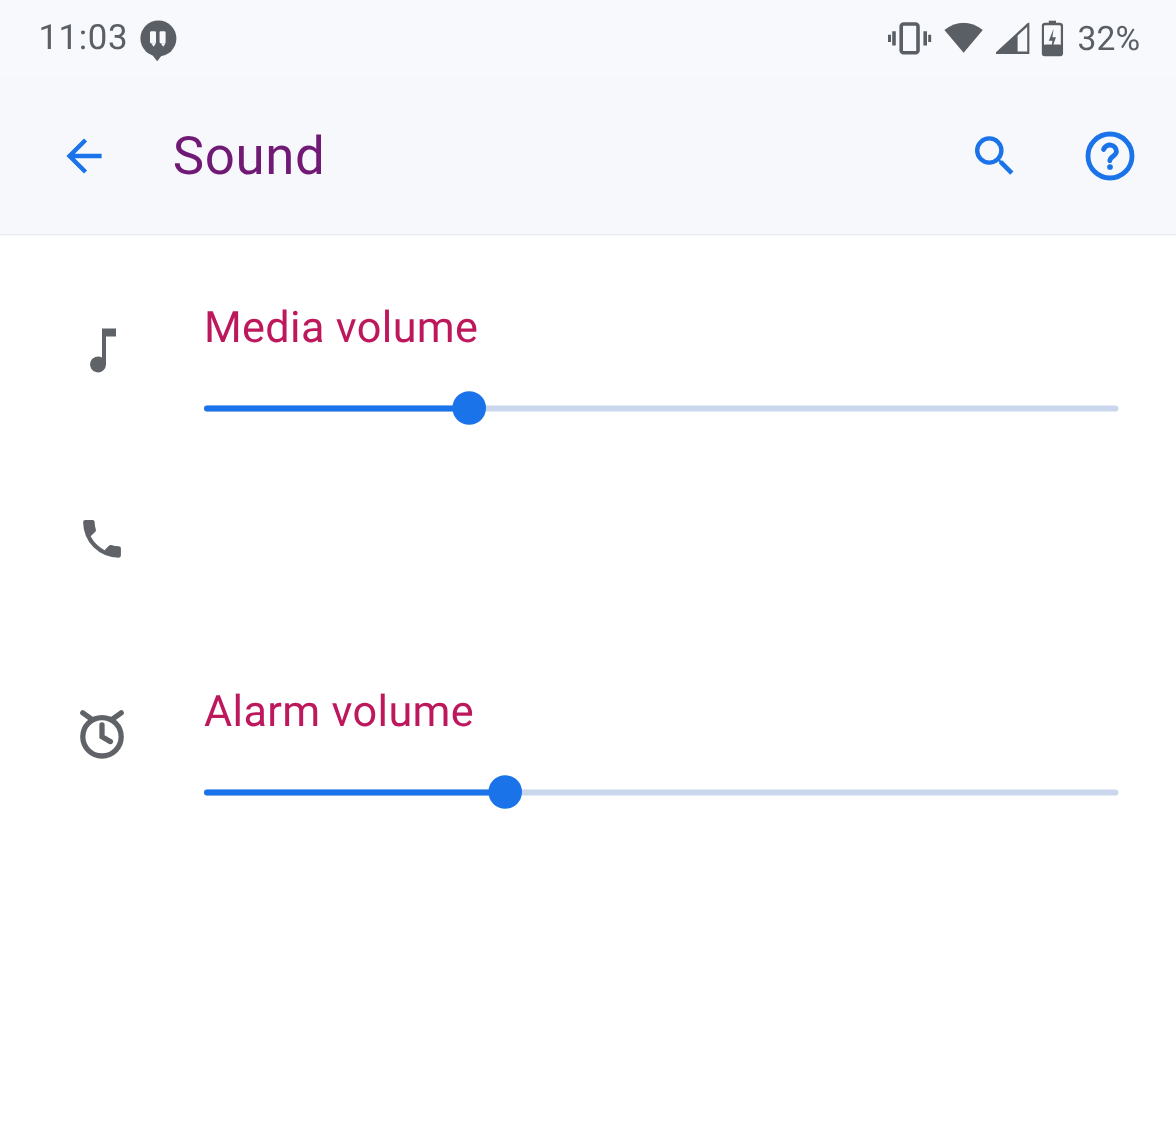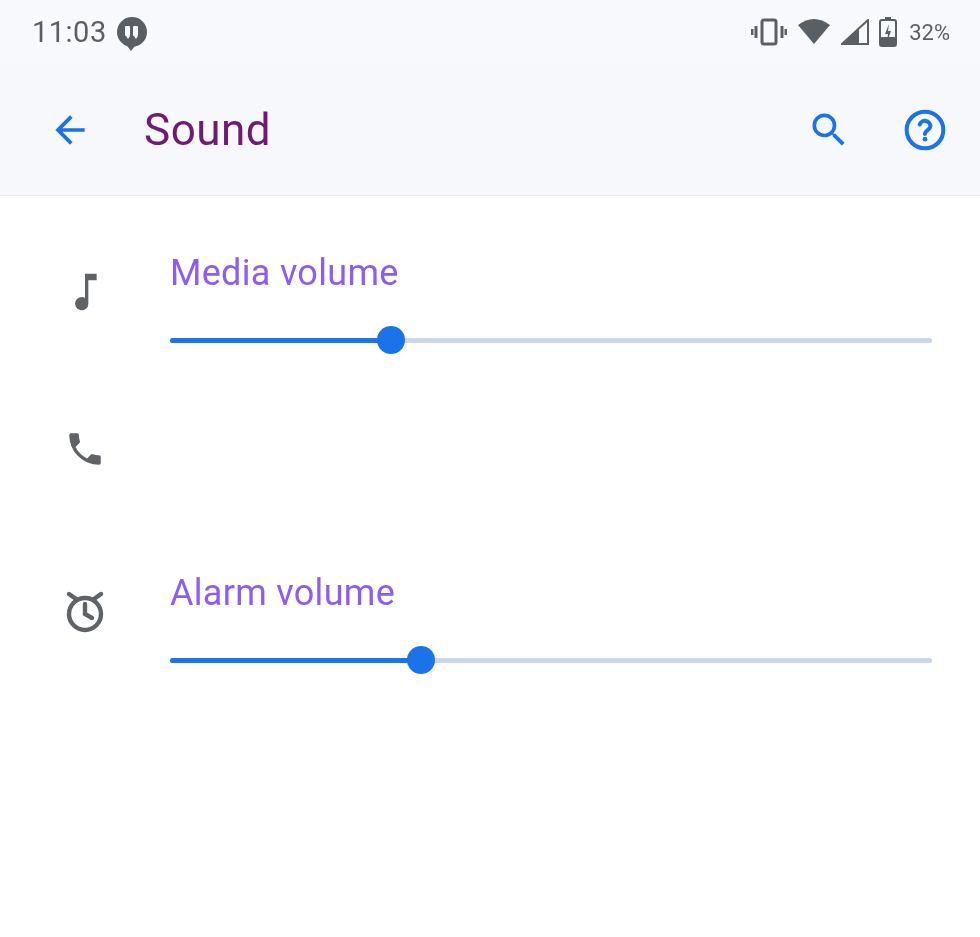--- a/index.html
+++ b/index.html
@@ -62,21 +62,21 @@
   .hangouts-icon .q1::after, .hangouts-icon .q2::after{
     content:"";position:absolute;bottom:-3px;left:1px;
     border-left:2px solid transparent;border-right:2px solid transparent;
     border-top:3px solid #f8f9fc;
   }
 
   .vibrate-icon svg { display:block; }
   .wifi-icon svg { display:block; }
   .cell-icon svg { display:block; }
   .battery-icon svg { display:block; }
-  .battery-pct { font-size: 22px; margin-left: 2px; }
+  .battery-pct { font-size: 28px; margin-left: 2px; }
 
   
   .app-bar {
     height: 132px;
     background: #f6f8fb;
     border-bottom: 1px solid #e8e9ec;
     display: flex;
     align-items: center;
     padding: 0 30px 0 38px;
   }
@@ -123,21 +123,21 @@
     justify-content:center;
     color:#5f6368;
     padding-top: 18px;
   }
   .row-body {
     flex:1;
     padding-top: 2px;
   }
   .row-label {
     font-size: 36px;
-    color:#8b5cf6;
+    color:#be185d;
     letter-spacing: 0.3px;
     margin-bottom: 30px;
   }
 
   
   .slider {
     position: relative;
     height: 32px;
     display:flex;
     align-items:center;

